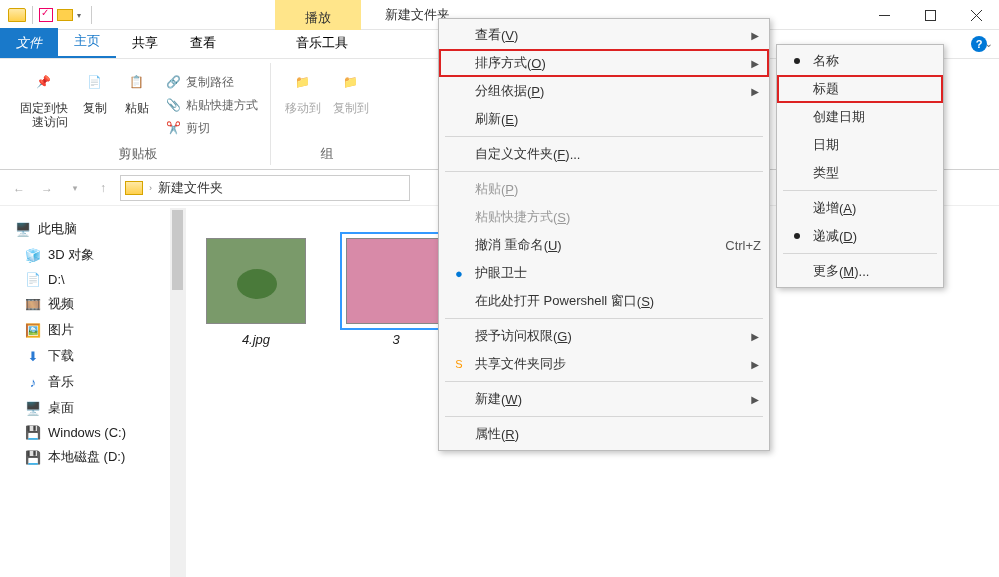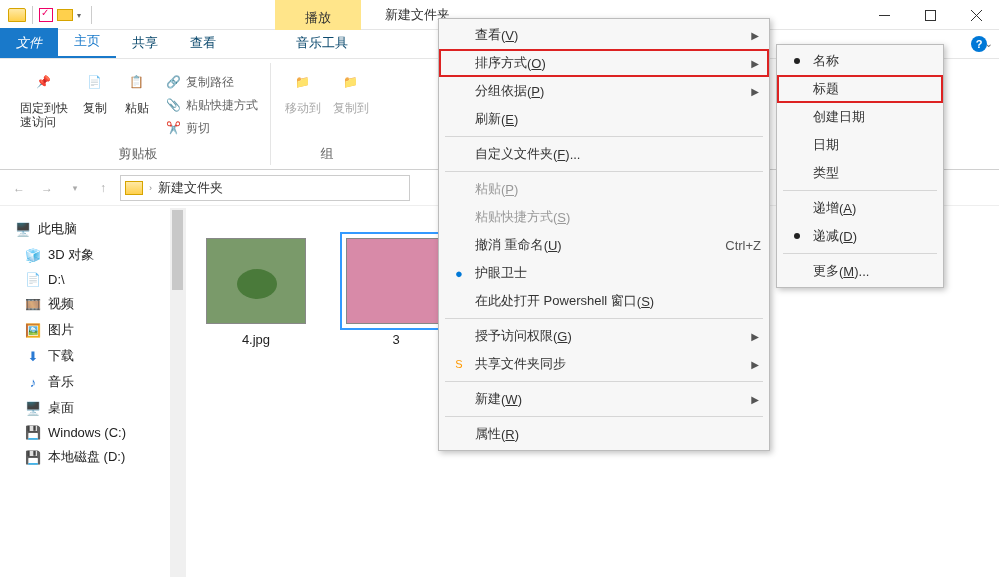--- a/index.html
+++ b/index.html
@@ -15,35 +15,35 @@
 .qat .folder-ico2 { width: 16px; height: 12px; background: #ffd04c; border: 1px solid #d6a400; }
 .qat .dropdown-caret { width: 8px; height: 8px; color: #666; font-size: 8px; }
 .titlebar .context-tab { position: absolute; left: 275px; top: 0; background: #ffe58a; padding: 9px 30px; font-size: 13px; color: #333; }
 .titlebar .wintitle { position: absolute; left: 385px; top: 6px; font-size: 13px; color: #333; }
 .titlebar .winbtns { position: absolute; right: 0; top: 0; display: flex; }
 .winbtn { width: 46px; height: 30px; display: flex; align-items: center; justify-content: center; color: #333; }
 .winbtn svg { width: 11px; height: 11px; }
 
 
 .tabs { height: 28px; display: flex; align-items: flex-end; background: #fff; position: relative; }
-.tab { padding: 6px 16px; font-size: 13px; color: #0c4a6e; position: relative; }
+.tab { padding: 6px 16px; font-size: 13px; color: #000000; position: relative; }
 .tab.file { background: #1979ca; color: #fff; font-style: italic; }
 .tab.active { border-bottom: 2px solid #1979ca; color: #1979ca; }
 .tab.music { position: absolute; left: 278px; padding: 6px 18px; }
 .caret-down { position: absolute; right: 6px; top: 38px; color: #666; font-size: 10px; }
 .help-ico { position: absolute; right: 12px; top: 36px; width: 16px; height: 16px; background: #0078d7; color: #fff; border-radius: 50%; display: flex; align-items: center; justify-content: center; font-size: 11px; font-weight: bold; }
 
 
 .ribbon { height: 112px; background: #fff; border-top: 1px solid #e5e5e5; border-bottom: 1px solid #d0d0d0; display: flex; padding: 4px 6px; }
 .rgrp { display: flex; flex-direction: column; align-items: center; border-right: 1px solid #e5e5e5; padding: 2px 8px; height: 100%; }
 .rgrp .row { display: flex; flex: 1; }
 .rgrp .lbl { font-size: 13px; color: #666; margin-top: auto; }
 .rbtn { display: flex; flex-direction: column; align-items: center; justify-content: flex-start; padding: 2px 6px; font-size: 12px; color: #333; gap: 4px; }
 .rbtn .ico { width: 30px; height: 30px; display: flex; align-items: center; justify-content: center; }
-.rbtn .txt { text-align: left; line-height: 1.2; }
+.rbtn .txt { text-align: right; line-height: 1.2; }
 .small-btn { display: flex; align-items: center; gap: 4px; font-size: 12px; color: #666; padding: 2px 4px; }
 .small-btn .sico { width: 16px; height: 16px; display: flex; align-items: center; justify-content: center; }
 .disabled { color: #aaa; }
 
 
 .addr-row { height: 36px; display: flex; align-items: center; gap: 6px; padding: 4px 8px; border-bottom: 1px solid #eee; }
 .nav-arrow { width: 22px; height: 22px; display: flex; align-items: center; justify-content: center; color: #aaa; }
 .addr-box { flex: 0 0 290px; height: 26px; border: 1px solid #ccc; display: flex; align-items: center; padding: 0 4px; gap: 6px; }
 .addr-box .folder-ico { width: 18px; height: 14px; background: linear-gradient(#ffe9a6,#ffd04c); border: 1px solid #d6a400; }
 .addr-box .sep { color: #888; font-size: 9px; }
@@ -53,21 +53,21 @@
 .mainarea { position: absolute; top: 208px; left: 0; right: 0; bottom: 0; display: flex; }
 .sidebar { width: 170px; padding: 8px 4px; overflow: hidden; }
 .sb-item { display: flex; align-items: center; gap: 6px; padding: 4px 10px 4px 20px; font-size: 13px; color: #222; white-space: nowrap; }
 .sb-item.root { padding-left: 10px; font-weight: normal; }
 .sb-ico { width: 18px; height: 14px; flex-shrink: 0; display: flex; align-items: center; justify-content: center; }
 .vscroll { width: 16px; background: #f0f0f0; position: relative; }
 .vscroll .thumb { position: absolute; left: 2px; top: 2px; width: 11px; height: 80px; background: #c8c8c8; }
 
 .content { flex: 1; position: relative; padding: 30px 20px; }
 .thumbs { display: flex; gap: 40px; }
-.thumb-card { display: flex; flex-direction: column; align-items: center; gap: 8px; }
+.thumb-card { display: flex; flex-direction: column; align-items: center; gap: 8px; font-style: italic; }
 .thumb-img { width: 100px; height: 86px; background: #7a9a6a; border: 1px solid #888; position: relative; overflow: hidden; }
 .thumb-img.selected { outline: 2px solid #3399ff; outline-offset: 4px; background: #d88aa8; }
 .thumb-img .leaf { position: absolute; width: 40px; height: 30px; background: #4a7a3a; border-radius: 50%; top: 30px; left: 30px; }
 .thumb-name { font-size: 13px; color: #222; }
 
 
 .ctx-menu { position: absolute; background: #f7f7f7; border: 1px solid #bcbcbc; box-shadow: 2px 2px 6px rgba(0,0,0,0.25); font-size: 13px; padding: 2px 0; z-index: 100; }
 .ctx-item { display: flex; align-items: center; padding: 5px 28px 5px 36px; position: relative; white-space: nowrap; }
 .ctx-item.hl { outline: 2.5px solid #d22; outline-offset: -2px; }
 .ctx-item.dis { color: #999; }

